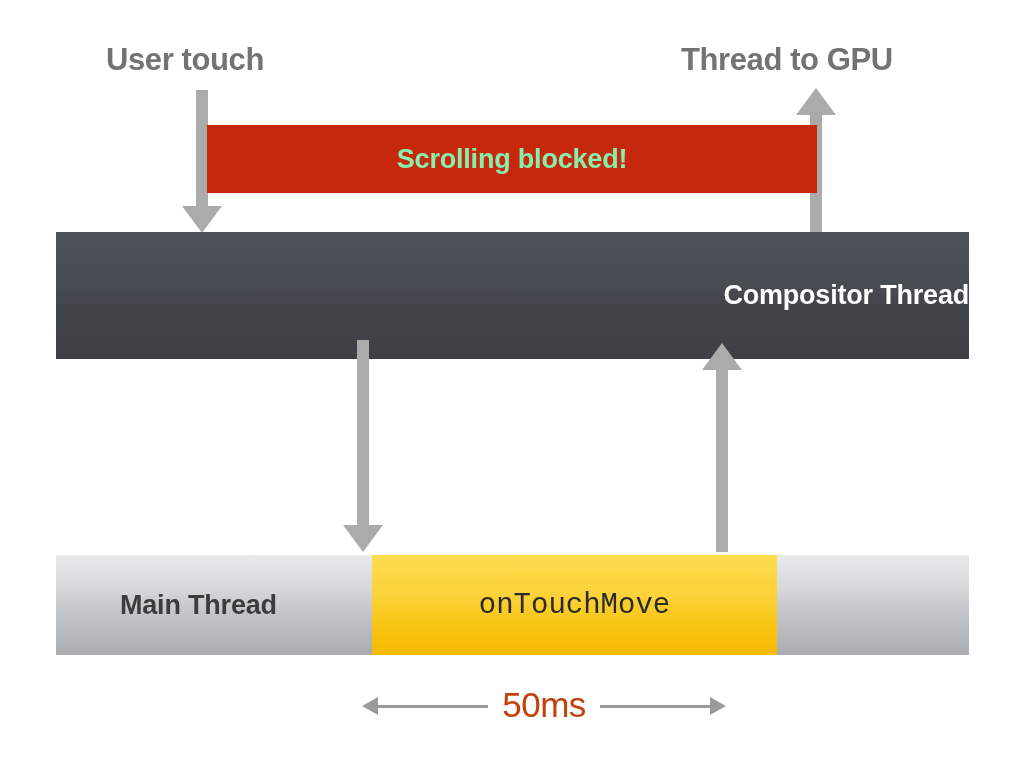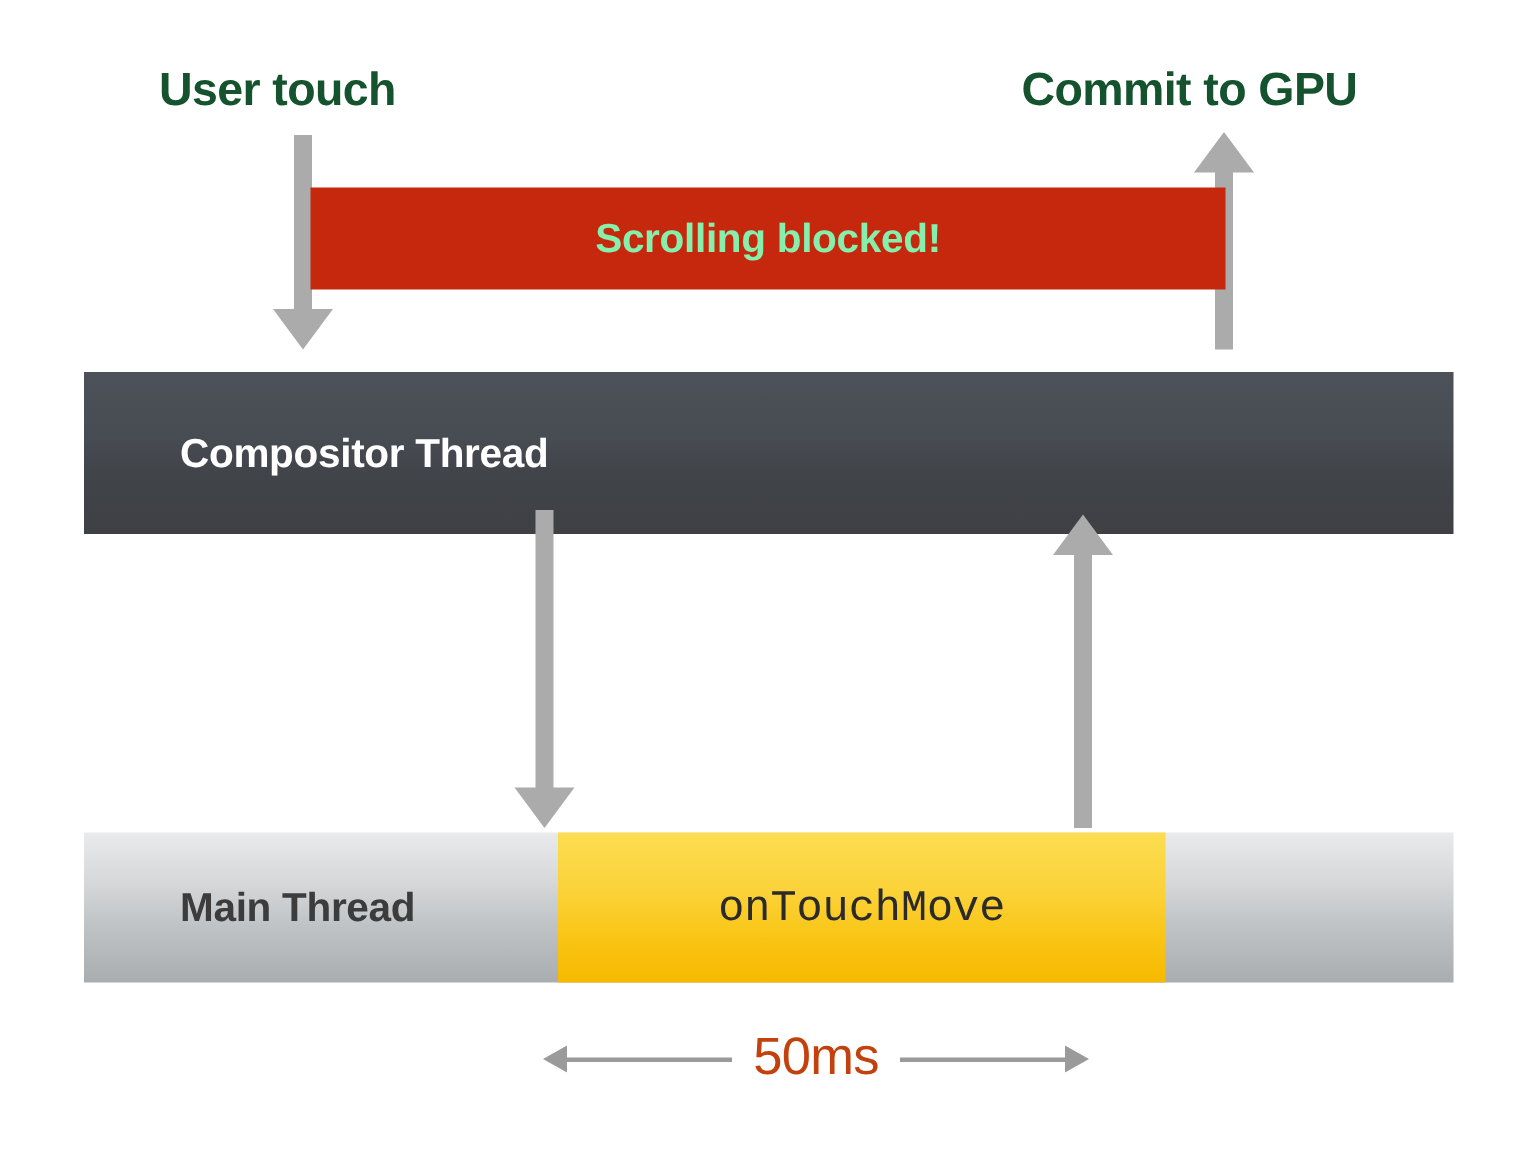--- a/index.html
+++ b/index.html
@@ -19,21 +19,21 @@
     background: #ffffff;
     overflow: hidden;
   }
 
   
   .top-label {
     position: absolute;
     font-family: "Liberation Sans", sans-serif;
     font-weight: bold;
     font-size: 31px;
-    color: #14532d;
+    color: #737373;
     letter-spacing: -0.4px;
     white-space: nowrap;
     line-height: 1;
   }
   #label-user-touch { left: 106px; top: 44px; }
   #label-commit-gpu { left: 681px; top: 44px; }
 
   
   .arrow {
     position: absolute;
@@ -99,26 +99,27 @@
     font-size: 27px;
     color: #86efac;
     letter-spacing: -0.2px;
     line-height: 1;
   }
 
   
   #bar-compositor-thread {
     position: absolute;
     left: 56px;
-    top: 248px;
+    top: 232px;
     width: 913px;
-    height: 108px;
+    height: 127px;
     background: linear-gradient(to bottom, #4d5159 0%, #474b52 42%, #414449 62%, #3e4044 100%);
     display: flex;
     align-items: center;
+    justify-content: flex-end;
   }
   #bar-compositor-thread .bar-text {
     font-family: "Liberation Sans", sans-serif;
     font-weight: bold;
     font-size: 27px;
     color: #ffffff;
     letter-spacing: -0.2px;
     margin-left: 64px;
     line-height: 1;
   }
@@ -220,21 +221,21 @@
     transform: translateY(-2px);
   }
 </style>
 </head>
 <body>
 
 <div id="stage">
 
   <div class="top-label" id="label-user-touch">User touch</div>
 
-  <div class="top-label" id="label-commit-gpu">Commit to GPU</div>
+  <div class="top-label" id="label-commit-gpu">Thread to GPU</div>
 
   <div class="arrow down" id="arrow-user-touch">
     <div class="shaft"></div>
     <div class="head"></div>
   </div>
 
   <div class="arrow up" id="arrow-commit-gpu">
     <div class="head"></div>
     <div class="shaft"></div>
   </div>

